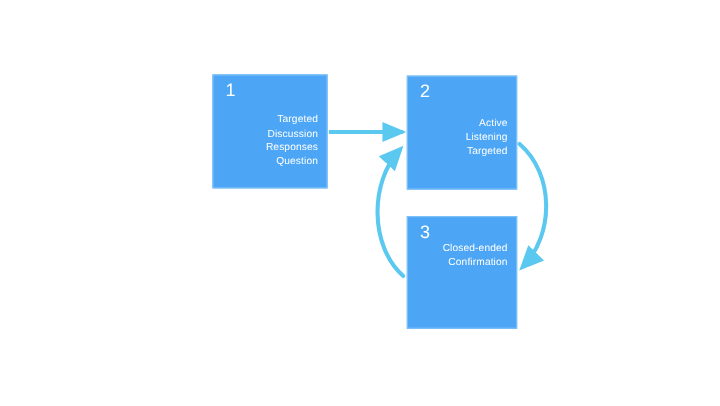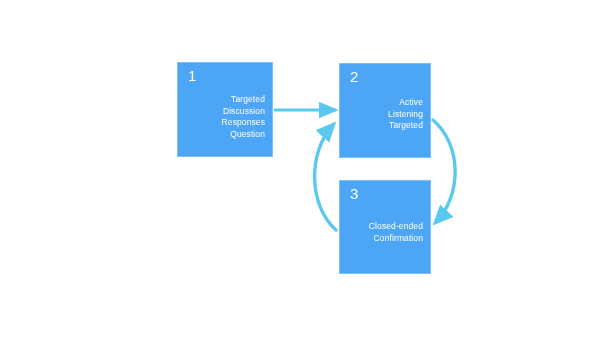--- a/index.html
+++ b/index.html
@@ -55,21 +55,21 @@
     letter-spacing: 0.1px;
   }
   
   #node-1 { left: 177px; top: 62px; width: 96px; height: 95px; }
   #node-1 .node-label { top: 31px; right: 7px; }
   
   #node-2 { left: 339px; top: 63px; width: 92px; height: 95px; }
   #node-2 .node-label { top: 33px; right: 7px; }
   
   #node-3 { left: 339px; top: 180px; width: 92px; height: 94px; }
-  #node-3 .node-label { top: 40px; right: 7px; }
+  #node-3 .node-label { top: 20px; right: 7px; }
 </style>
 </head>
 <body>
 
 <div id="canvas">
 
   <svg class="svg-layer" viewBox="0 0 600 338" width="600" height="338">
     <defs>
       <marker id="ah-straight" markerWidth="7" markerHeight="7" refX="5.4" refY="3.1" orient="auto" markerUnits="strokeWidth">
         <path d="M0,0.5 L6.2,3.1 L0,5.7 Z" fill="#5bc8f0"></path>

